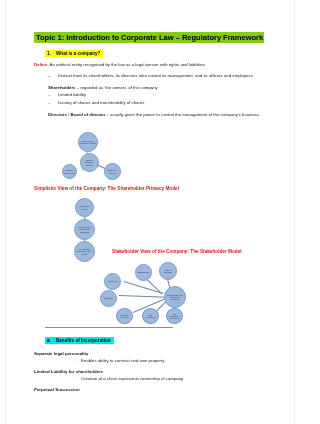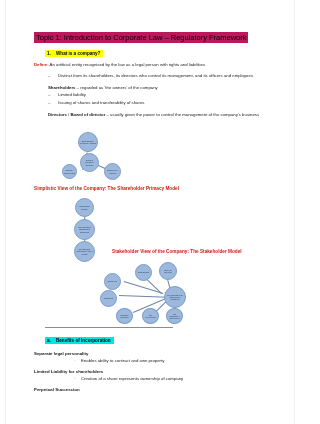--- a/index.html
+++ b/index.html
@@ -35,23 +35,23 @@
     top: 30px;
     width: 240px;
   }
 
   
   .title-line {
     margin: 0 0 3px 0;
     line-height: 10px;
   }
   .title-hl {
-    background: #be185d;
+    background: #84cc16;
     color: #000000;
-    font-weight: normal;
+    font-weight: bold;
     font-size: 7.6px;
     letter-spacing: -0.05px;
     padding: 1px 1px 1px 2px;
     display: inline;
     white-space: nowrap;
   }
 
   .subhead-row {
     margin: 3px 0 4px 11px;
     line-height: 8px;

